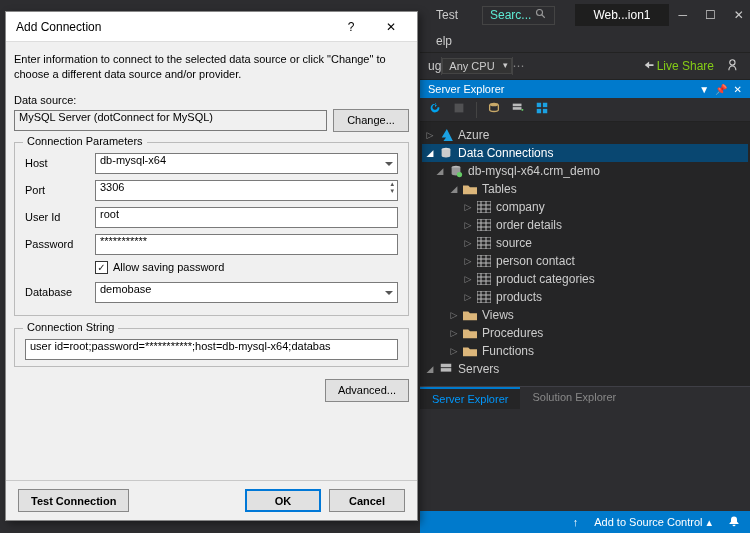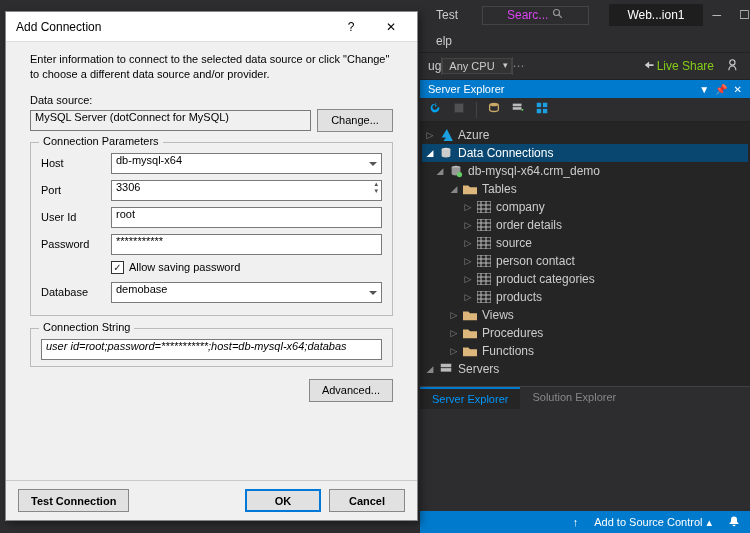--- a/index.html
+++ b/index.html
@@ -2,21 +2,21 @@
 <html><head>
 <meta charset="utf-8">
 <style>
 * { box-sizing: border-box; margin: 0; padding: 0; }
 body { font-family: "Segoe UI", Arial, sans-serif; font-size: 12px; background: #2d2d30; width: 750px; height: 533px; overflow: hidden; position: relative; }
 
 
 .vs-window { position: absolute; left: 420px; top: 0; right: 0; bottom: 0; background: #2d2d30; color: #ccc; }
 .vs-menubar { display: flex; align-items: center; height: 30px; background: #2d2d30; padding: 0 8px; gap: 10px; }
 .vs-menu-item { padding: 4px 8px; color: #ccc; cursor: default; }
-.vs-search { display: flex; align-items: center; border: 1px solid #444; padding: 1px 24px; margin-left: 6px; color: #d946ef; }
+.vs-search { display: flex; align-items: center; border: 1px solid #444; padding: 1px 7px; margin-left: 6px; color: #5eead4; }
 .vs-search .mag { margin-left: 4px; }
 .vs-tab { background: #1e1e1e; padding: 4px 18px; color: #fff; margin-left: 10px; }
 .vs-winbtns { margin-left: auto; display: flex; gap: 18px; color: #ccc; }
 .vs-toolbar { display: flex; align-items: center; height: 28px; background: #2d2d30; padding: 0 8px; border-top: 1px solid #222; border-bottom: 1px solid #222; }
 .vs-toolbar .txt { color: #ccc; }
 .vs-toolbar .sep { width:1px; height:18px; background:#444; }
 .vs-combo { border: 1px solid #444; padding: 1px 16px 1px 6px; color:#ccc; position:relative; background:#333; font-size:11px; }
 .vs-combo::after { content:"▾"; position:absolute; right:3px; color:#ccc; font-size:9px; }
 .vs-live { color:#84cc16; }
 
@@ -43,21 +43,21 @@
 
 .statusbar { background:#007acc; color:#fff; height:22px; display:flex; align-items:center; padding:0 10px; font-size:11px; position:absolute; left:0; right:0; bottom:0; }
 .statusbar .sp { flex:1; }
 .statusbar .ic { margin-left:16px; }
 
 
 .dialog { position:absolute; left:5px; top:11px; width:413px; height:510px; background:#f0f0f0; border:1px solid #888; box-shadow:3px 3px 8px rgba(0,0,0,.4); display:flex; flex-direction:column; }
 .dlg-title { display:flex; align-items:center; height:30px; background:#fff; border-bottom:1px solid #ddd; padding:0 6px 0 10px; font-size:12px; }
 .dlg-title .sp { flex:1; }
 .dlg-title .wbtn { width:40px; text-align:center; height:30px; line-height:30px; font-family:Arial; }
-.dlg-body { padding:10px 24px; flex:1; display:flex; flex-direction:column; }
+.dlg-body { padding:10px 8px; flex:1; display:flex; flex-direction:column; }
 .instr { font-size:11px; line-height:1.35; margin-bottom:12px; }
 .row { display:flex; align-items:center; margin-bottom:6px; gap:6px; }
 .lbl { width:64px; font-size:11px; }
 .input { flex:1; border:1px solid #7a7a7a; background:#fff; height:21px; padding:0 4px; font-size:11px; }
 .combo { position:relative; }
 .combo::after { content:""; position:absolute; right:4px; top:8px; border:4px solid transparent; border-top-color:#555; }
 .spinner { position:relative; }
 .spinner::after { content:"▴\A▾"; white-space:pre; position:absolute; right:3px; top:-1px; font-size:7px; line-height:1; color:#555; }
 .fieldset { border:1px solid #bbb; margin:4px 0 8px 0; padding:10px 10px 6px 10px; position:relative; }
 .fieldset .legend { position:absolute; top:-8px; left:8px; background:#f0f0f0; padding:0 4px; font-size:11px; }
@@ -366,21 +366,21 @@
           <span>Allow saving password</span>
         </div>
       <div class="row">
           <span class="lbl">Database</span>
           <div class="input combo">demobase</div>
         </div>
     </div>
 
     <div class="fieldset">
       <div class="legend">Connection String</div>
-      <div class="input" style="width:100%;font-style:italic;">user id=root;password=***********;host=db-mysql-x64;databas</div>
+      <div class="input" style="width:100%;">user id=root;password=***********;host=db-mysql-x64;databas</div>
     </div>
 
     <div class="btnrow">
         <div class="btn">Advanced...</div>
       </div>
   </div>
   <div class="footer">
     <div class="btn" style="min-width:110px;">Test Connection</div>
     <span class="sp"></span>
     <div class="btn primary">OK</div>

